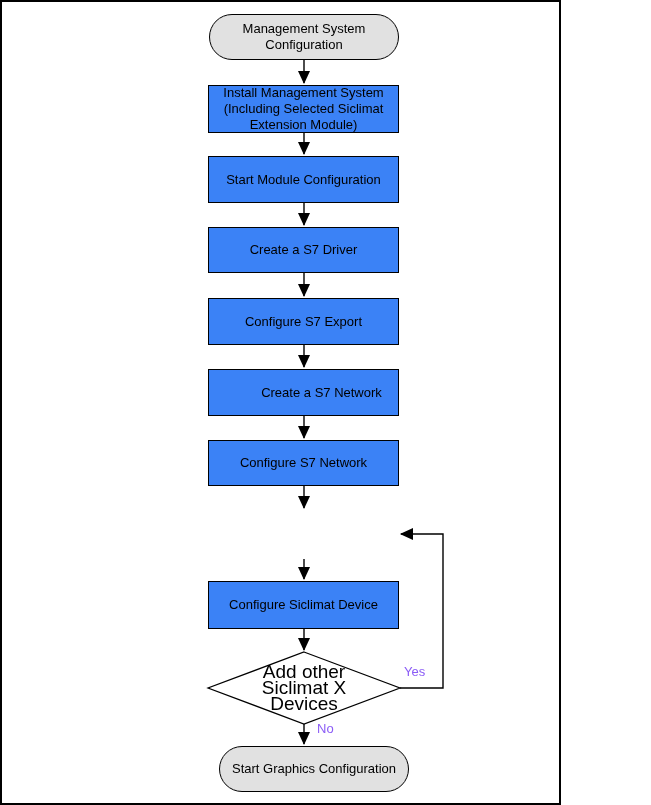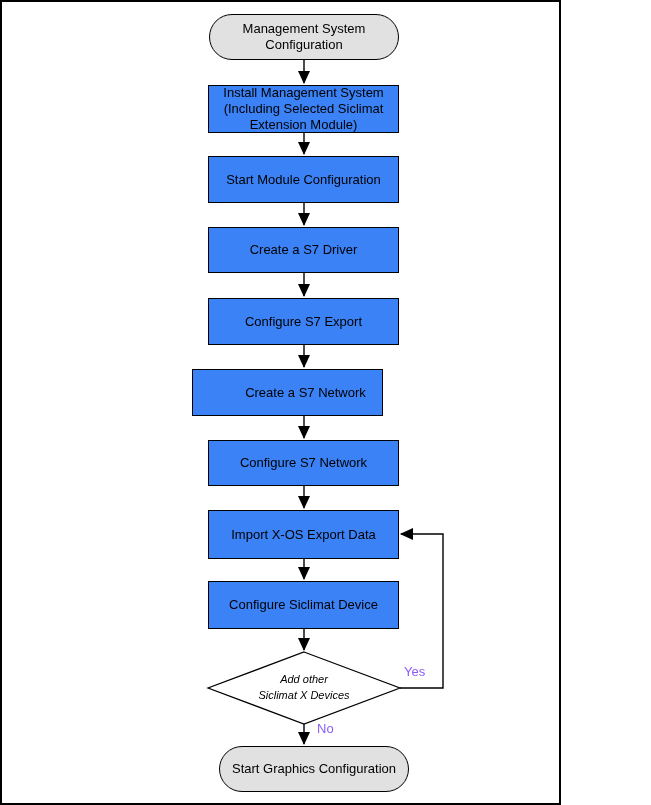--- a/index.html
+++ b/index.html
@@ -42,26 +42,26 @@
   }
   .terminator {
     background: #e1e1e1;
     border-radius: 23px;
   }
   .decision-label {
     position: absolute;
     border: none;
     background: transparent;
     display: flex;
+    align-items: center;
     justify-content: center;
     text-align: center;
-    font-size: 11px;
+    font-size: 19px;
     line-height: 16px;
     color: #000000;
-    font-style: italic;
   }
   .decision-label span { white-space: pre-line; }
   .edge-label {
     position: absolute;
     font-size: 13px;
     line-height: 15px;
     color: #8b5cf6;
     background: transparent;
   }
 </style>
@@ -109,31 +109,28 @@
   </div>
 
   <div class="node" style="left:206px; top:225px; width:191px; height:46px;">
     <span>Create a S7 Driver</span>
   </div>
 
   <div class="node" style="left:206px; top:296px; width:191px; height:47px;">
     <span>Configure S7 Export</span>
   </div>
 
-  <div class="node" style="left:190px; top:367px; width:191px; height:47px;padding-left:36px;">
+  <div class="node" style="left:206px; top:367px; width:191px; height:47px;padding-left:36px;">
     <span>Create a S7 Network</span>
   </div>
 
   <div class="node" style="left:206px; top:438px; width:191px; height:46px;">
     <span>Configure S7 Network</span>
   </div>
 
-  <div class="node" style="left:206px; top:508px; width:191px; height:49px;">
-    <span>Import X-OS Export Data</span>
-  </div>
 
   <div class="node" style="left:206px; top:579px; width:191px; height:48px;text-align:center;">
     <span>Configure Siclimat Device</span>
   </div>
 
   <div class="decision-label" style="left:227px; top:669px; width:150px; height:34px;">
     <span>Add other
 Siclimat X Devices</span>
   </div>
 

